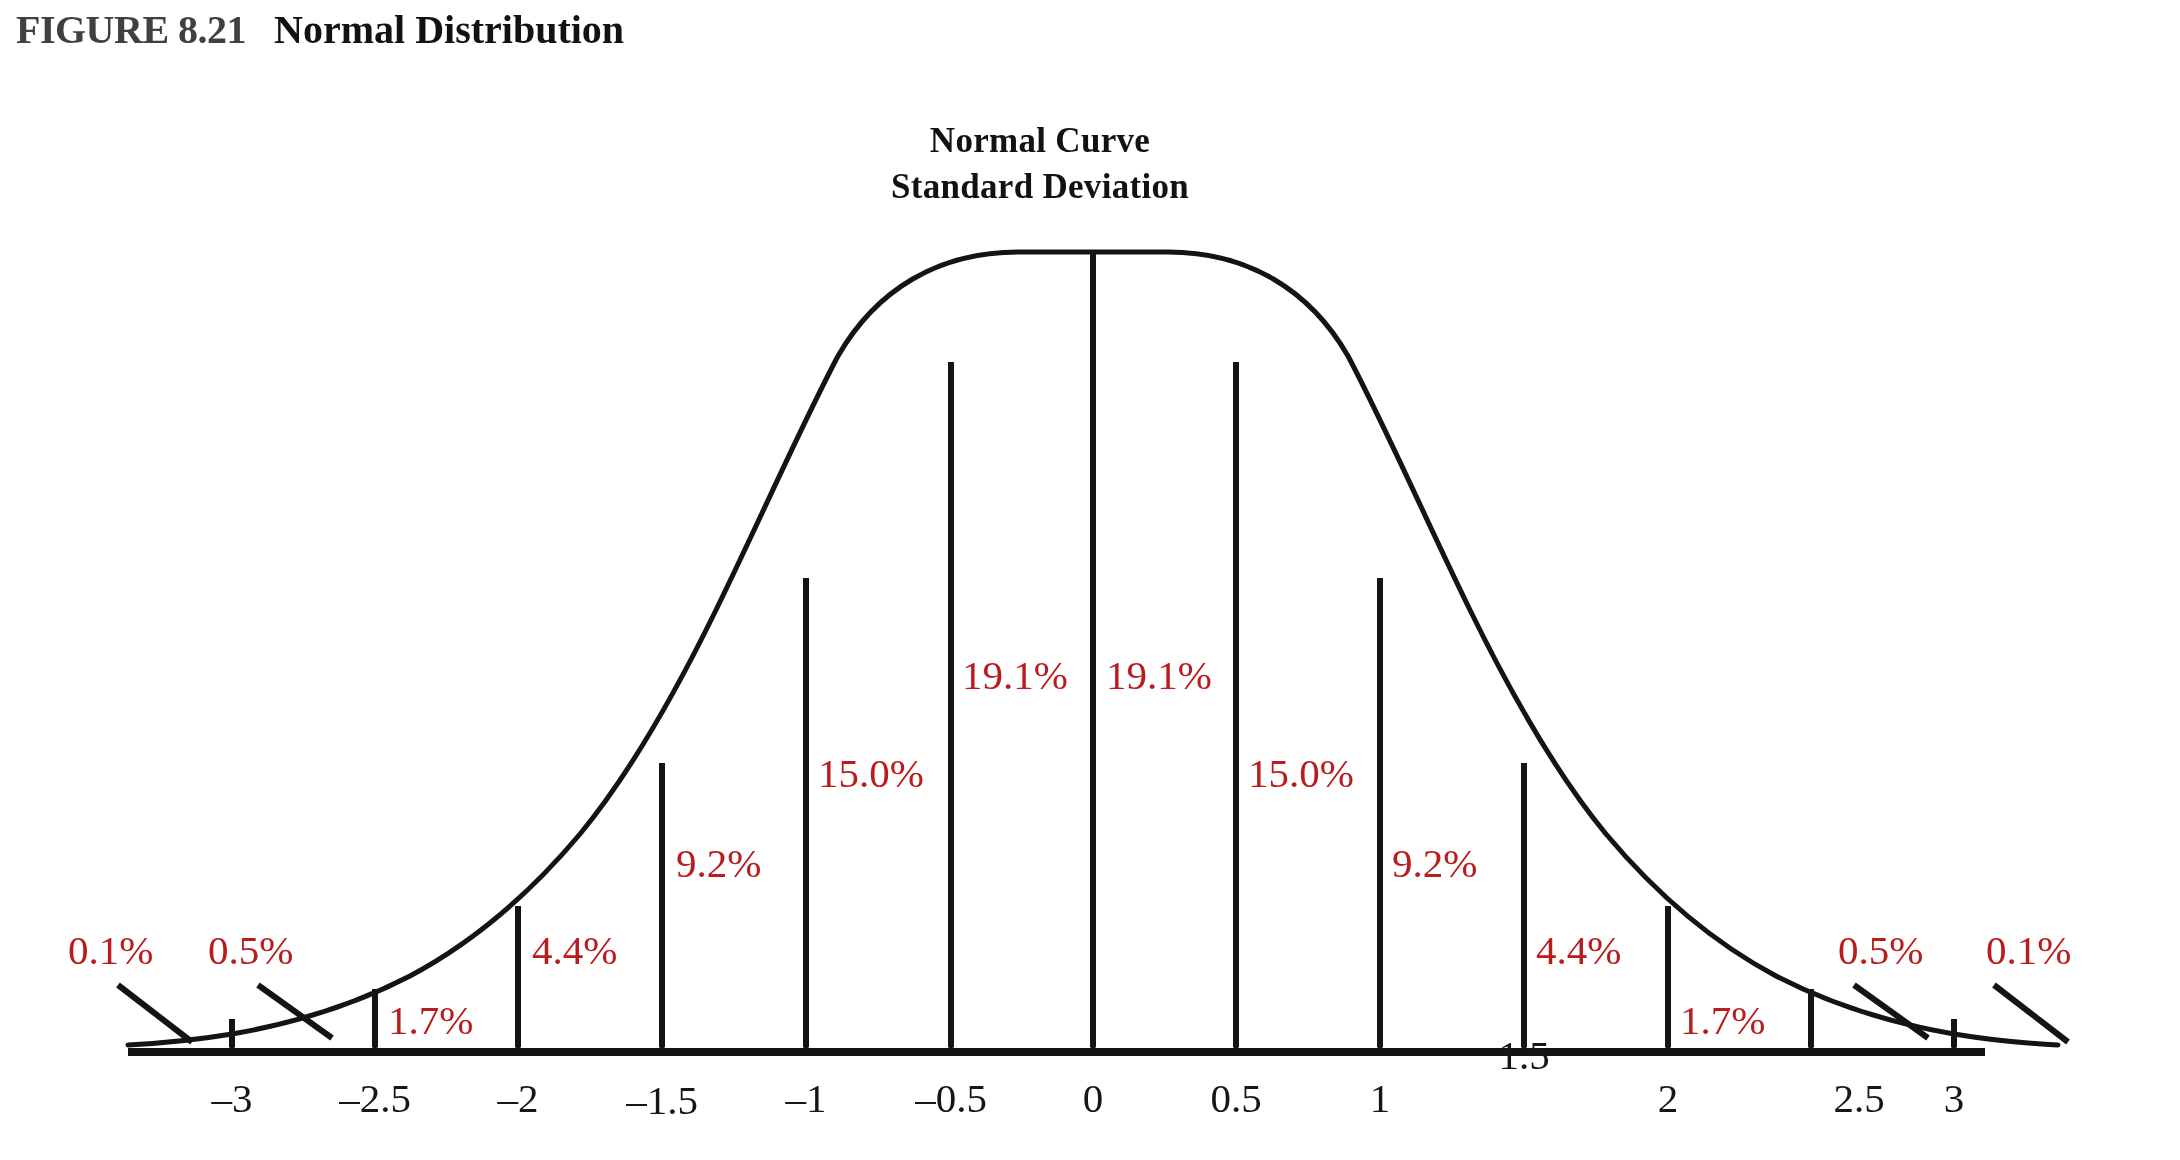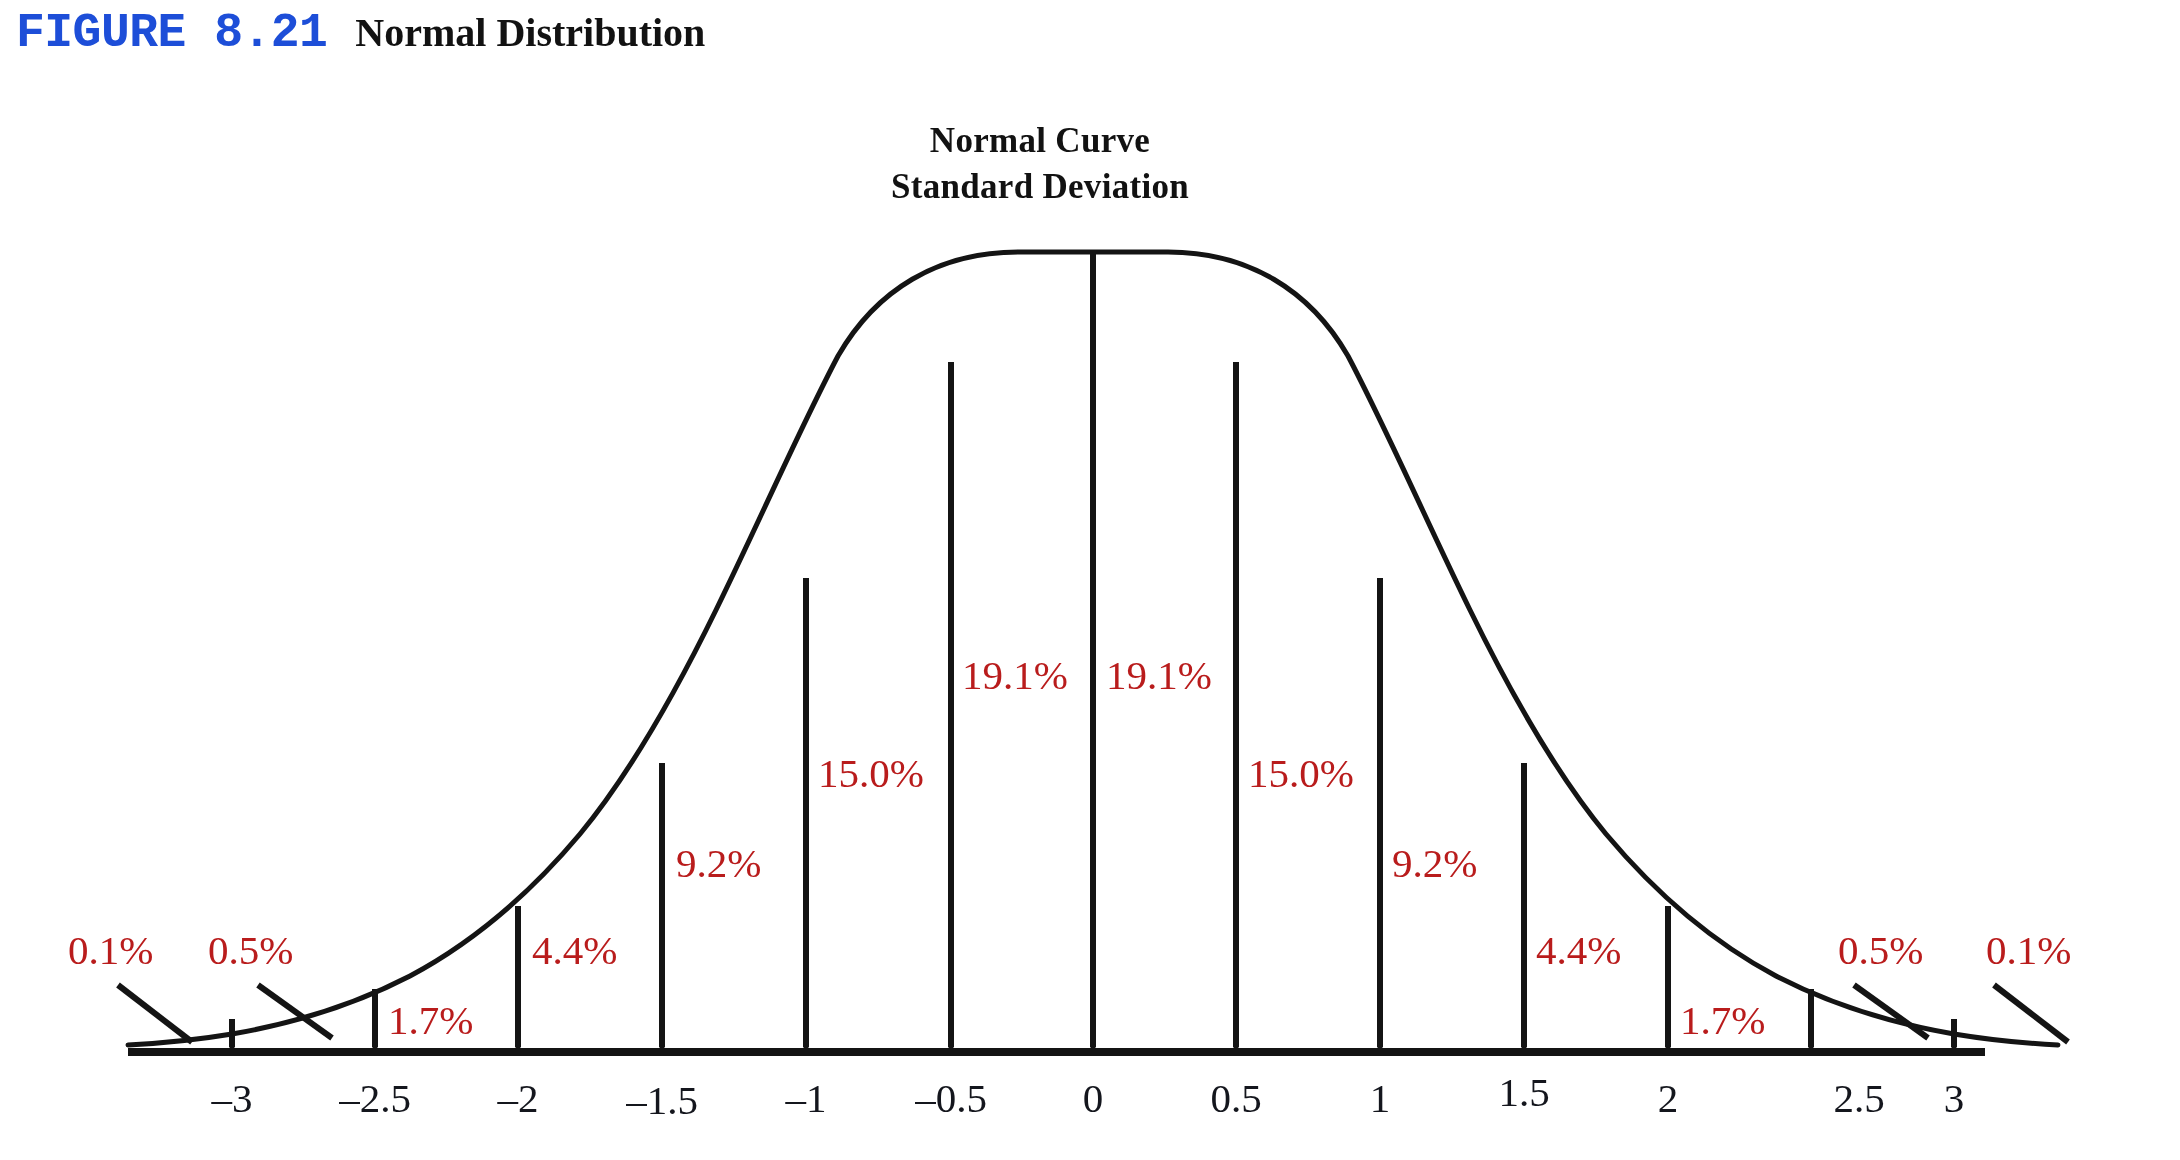--- a/index.html
+++ b/index.html
@@ -19,25 +19,25 @@
   
   #figure-caption {
     position: absolute;
     left: 16px;
     top: 6px;
     display: flex;
     align-items: baseline;
     white-space: nowrap;
   }
   #figure-caption .fig-label {
-    font-family: Liberation Mono, monospace;
+    font-family: Liberation Serif, serif;
     font-weight: bold;
-    font-size: 48px;
+    font-size: 40px;
     letter-spacing: -0.5px;
-    color: #1d4ed8;
+    color: #404040;
   }
   #figure-caption .fig-title {
     font-family: "Liberation Serif", "DejaVu Serif", serif;
     font-weight: bold;
     font-size: 40px;
     margin-left: 28px;
     color: #121212;
   }
 
   
@@ -198,16 +198,16 @@
 
 <div class="tick-label" style="left:232px;  top:1078px;">–3</div>
 <div class="tick-label" style="left:375px;  top:1078px;">–2.5</div>
 <div class="tick-label" style="left:518px;  top:1078px;">–2</div>
 <div class="tick-label" style="left:662px;  top:1080px;">–1.5</div>
 <div class="tick-label" style="left:806px;  top:1078px;">–1</div>
 <div class="tick-label" style="left:951px;  top:1078px;">–0.5</div>
 <div class="tick-label" style="left:1093px; top:1078px;">0</div>
 <div class="tick-label" style="left:1236px; top:1078px;">0.5</div>
 <div class="tick-label" style="left:1380px; top:1078px;">1</div>
-<div class="tick-label" style="left:1524px; top:1072px;">1.5</div>
+<div class="tick-label" style="left:1524px; top:1035px;">1.5</div>
 <div class="tick-label" style="left:1668px; top:1078px;">2</div>
 <div class="tick-label" style="left:1811px; top:1078px;margin-left:48px;">2.5</div>
 <div class="tick-label" style="left:1954px; top:1078px;">3</div>
 
 </body></html>

